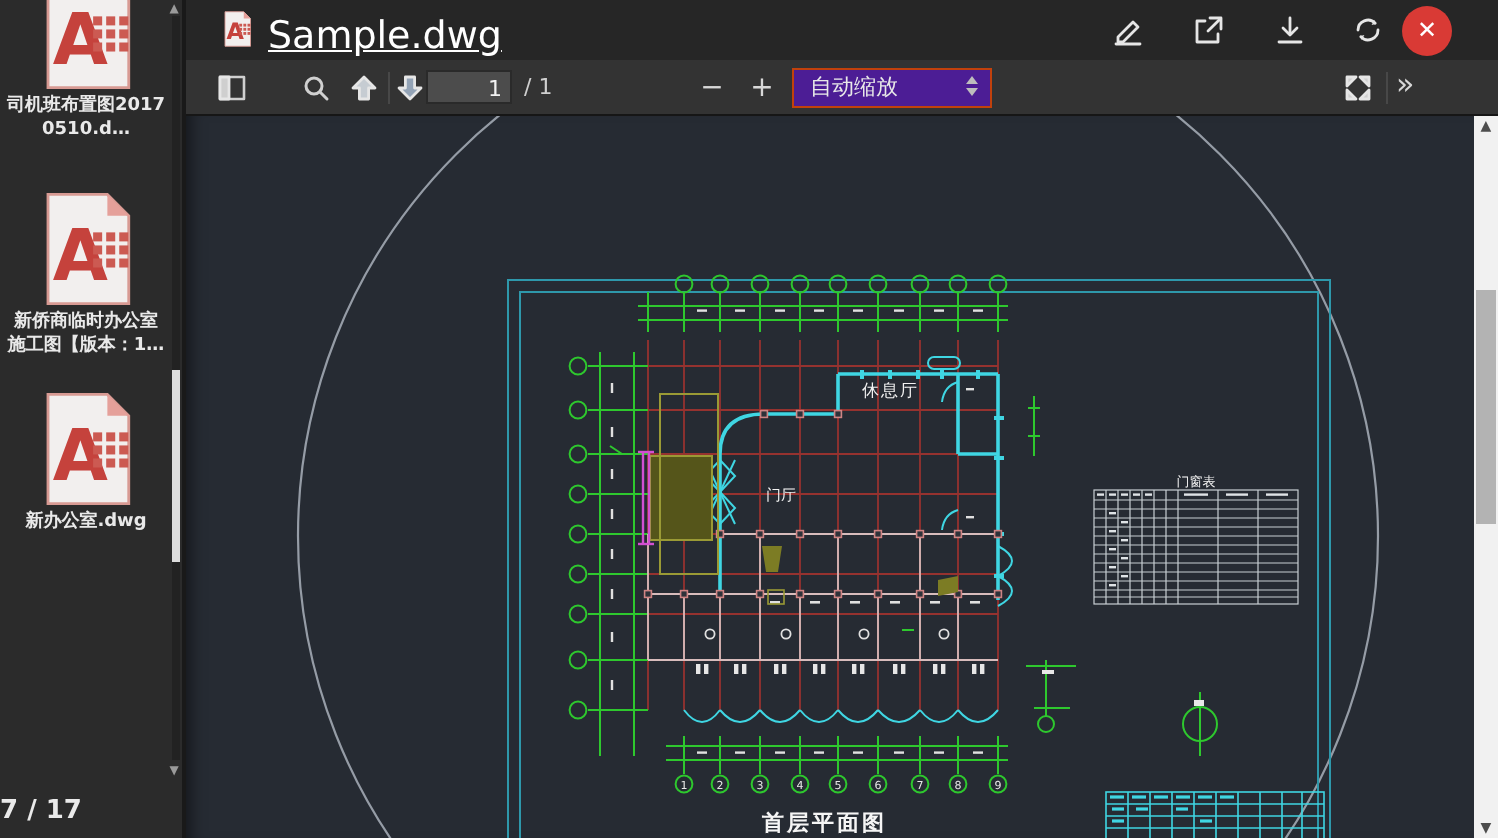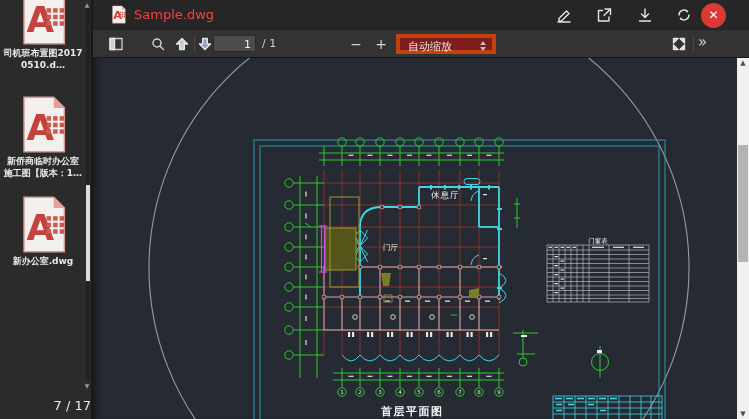--- a/index.html
+++ b/index.html
@@ -8,44 +8,44 @@
 
   
   .sidebar{position:absolute;left:0;top:0;width:91px;height:419px;background:#2b2b2b;}
   .thumb-item{position:absolute;left:0;width:86px;text-align:center;cursor:pointer;}
   .thumb-item svg{display:block;margin:0 auto;}
   .thumb-label{font-size:9px;line-height:12px;color:#e9e9e9;word-break:break-all;
                padding:2px 3px 0 3px;max-height:28px;overflow:hidden;font-weight:bold;}
   .sb-track{position:absolute;right:1px;top:8px;width:4px;height:372px;background:#222;}
   .sb-thumb{position:absolute;left:0;top:177px;width:4px;height:96px;background:#dcdcdc;}
   .sb-arrow{position:absolute;right:0;width:8px;color:#9a9a9a;font-size:6px;line-height:8px;text-align:center;}
-  .page-indicator{position:absolute;bottom:6px;left:0;width:91px;text-align:right;
-                  color:#eaeaea;font-size:13px;font-weight:normal;}
+  .page-indicator{position:absolute;bottom:6px;left:0;width:91px;text-align:left;
+                  color:#eaeaea;font-size:13px;font-weight:bold;}
 
   
   .main{position:absolute;left:91px;top:0;width:658px;height:419px;box-sizing:border-box;
         border-left:2px solid #191919;}
   .titlebar{position:absolute;left:0;top:0;width:100%;height:30px;background:#262626;}
-  .file-title{position:absolute;left:41px;top:7px;font-size:13px;color:#ef4444;}
+  .file-title{position:absolute;left:41px;top:7px;font-size:19px;color:#ffffff;text-decoration:underline;}
   .tb-ic{position:absolute;top:6px;width:18px;height:18px;cursor:pointer;}
   .tb-ic svg{stroke:#e6e6e6;fill:none;stroke-width:1.4;stroke-linecap:round;stroke-linejoin:round;}
   .close-btn{position:absolute;left:608px;top:3px;width:25px;height:25px;border-radius:50%;
              background:#d93a35;color:#fff;font-size:12px;line-height:25px;text-align:center;cursor:pointer;}
 
   .toolbar{position:absolute;left:0;top:30px;width:100%;height:28px;background:#333;
            border-bottom:1px solid #161616;box-sizing:border-box;}
   .tool-sep{position:absolute;top:6px;width:1px;height:16px;background:#484848;}
   .page-box{position:absolute;left:120px;top:5px;width:43px;height:17px;background:#4c4c4c;
             border:1px solid #2a2a2a;color:#f2f2f2;font-size:11px;line-height:17px;
             text-align:right;padding-right:4px;box-sizing:border-box;}
   .page-total{position:absolute;left:169px;top:7px;color:#cfcfcf;font-size:11px;}
   .zoom-btn{position:absolute;top:4px;width:20px;height:20px;color:#d8d8d8;font-size:14px;
             line-height:20px;text-align:center;cursor:pointer;}
-  .zoom-select{position:absolute;left:303px;top:4px;width:100px;height:20px;background:#7f1d1d;
-               border:4px solid #c2410c;box-sizing:border-box;color:#e8e8e8;font-size:11px;
+  .zoom-select{position:absolute;left:303px;top:4px;width:100px;height:20px;background:#4c1d95;
+               border:1px solid #c2410c;box-sizing:border-box;color:#e8e8e8;font-size:11px;
                line-height:18px;padding-left:8px;cursor:pointer;}
   .zs-arrows{position:absolute;right:5px;top:3px;width:7px;}
   .zs-arrows div{width:0;height:0;border-left:3.5px solid transparent;border-right:3.5px solid transparent;}
   .zs-up{border-bottom:4px solid #bdbdbd;margin-bottom:2px;}
   .zs-down{border-top:4px solid #bdbdbd;}
   .chev{position:absolute;left:605px;top:3px;color:#d6d6d6;font-size:15px;cursor:pointer;}
 
   .canvas{position:absolute;left:0;top:58px;width:644px;height:361px;background:#262b33;
           box-shadow:inset 8px 0 8px -6px rgba(0,0,0,.5);}
   .canvas svg{display:block;}

